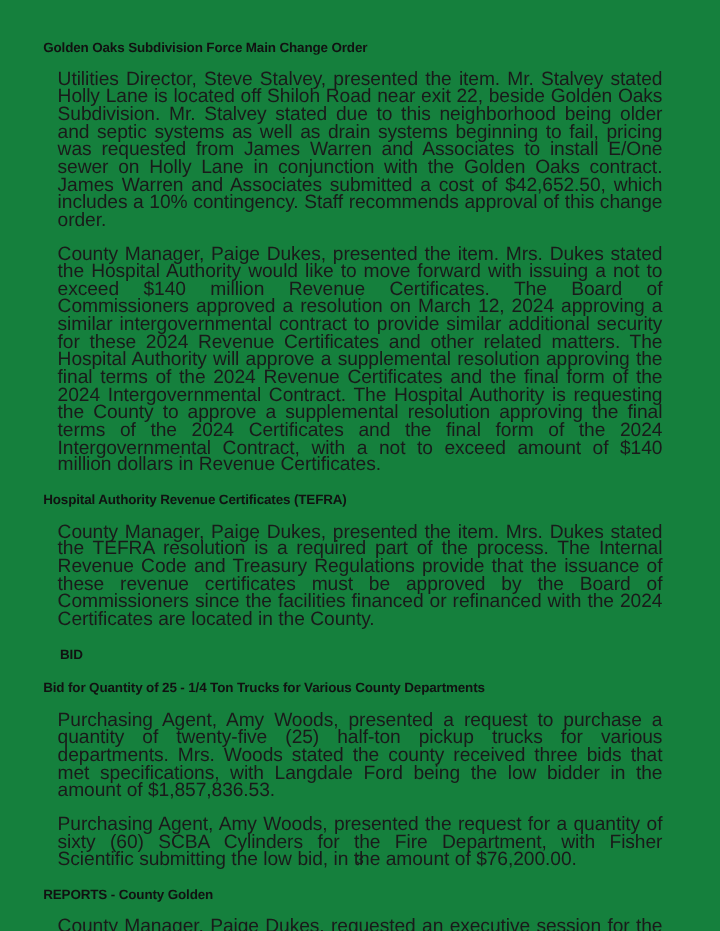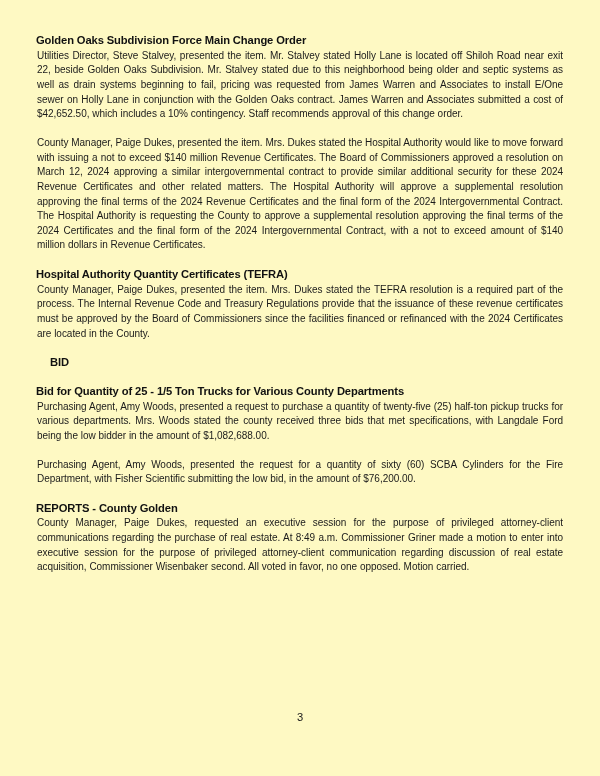--- a/index.html
+++ b/index.html
@@ -15,21 +15,21 @@
     font-family: "Liberation Sans", sans-serif;
     color: #1a1a1a;
     -webkit-font-smoothing: antialiased;
   }
   .page {
     position: absolute;
     left: 0;
     top: 0;
     width: 600px;
     height: 776px;
-    background: #fef9c3;
+    background: #15803d;
     overflow: hidden;
   }
   .content {
     position: absolute;
     left: 36px;
     top: 33px;
     width: 528px;
   }
   .section {
     margin: 0 0 14px 0;
@@ -40,23 +40,23 @@
     font-weight: bold;
     margin: 0 0 0.5px 0;
     padding: 0;
     letter-spacing: -0.01em;
     color: #111111;
   }
   h2.standalone {
     margin: 14px;
   }
   p.body-text {
-    font-size: 10px;
+    font-size: 16px;
     line-height: 14.65px;
-    margin: 1px;
+    margin: 12px;
     padding: 0;
     text-align: justify;
     text-justify: inter-word;
     color: #1a1a1a;
     letter-spacing: -0.004em;
     word-spacing: 0.012em;
     hyphens: none;
   }
   p.body-text.last-line-left {
     text-align-last: left;
@@ -83,31 +83,31 @@
     <div class="section">
       <h2 class="heading">Golden Oaks Subdivision Force Main Change Order</h2>
       <p class="body-text last-line-left">Utilities Director, Steve Stalvey, presented the item.  Mr. Stalvey stated Holly Lane is located off Shiloh Road near exit 22, beside Golden Oaks Subdivision.  Mr. Stalvey stated due to this neighborhood being older and septic systems as well as drain systems beginning to fail, pricing was requested from James Warren and Associates to install E/One sewer on Holly Lane in conjunction with the Golden Oaks contract.  James Warren and Associates submitted a cost of $42,652.50, which includes a 10% contingency.  Staff recommends approval of this change order.</p>
     </div>
 
     <div class="section">
       <p class="body-text last-line-left">County Manager, Paige Dukes, presented the item.  Mrs. Dukes stated the Hospital Authority would like to move forward with issuing a not to exceed $140 million Revenue Certificates.  The Board of Commissioners approved a resolution on March 12, 2024 approving a similar intergovernmental contract to provide similar additional security for these 2024 Revenue Certificates and other related matters. The Hospital Authority will approve a supplemental resolution approving the final terms of the 2024 Revenue Certificates and the final form of the 2024 Intergovernmental Contract.  The Hospital Authority is requesting the County to approve a supplemental resolution approving the final terms of the 2024 Certificates and the final form of the 2024 Intergovernmental Contract, with a not to exceed amount of $140 million dollars in Revenue Certificates.</p>
     </div>
 
     <div class="section">
-      <h2 class="heading">Hospital Authority Quantity Certificates (TEFRA)</h2>
+      <h2 class="heading">Hospital Authority Revenue Certificates (TEFRA)</h2>
       <p class="body-text last-line-left">County Manager, Paige Dukes, presented the item.  Mrs. Dukes stated the TEFRA resolution is a required part of the process.  The Internal Revenue Code and Treasury Regulations provide that the issuance of these revenue certificates must be approved by the Board of Commissioners since the facilities financed or refinanced with the 2024 Certificates are located in the County.</p>
     </div>
 
     <div class="section">
       <h2 class="heading standalone">BID</h2>
     </div>
 
     <div class="section">
-      <h2 class="heading">Bid for Quantity of 25 - 1/5 Ton Trucks for Various County Departments</h2>
-      <p class="body-text last-line-left">Purchasing Agent, Amy Woods, presented a request to purchase a quantity of twenty-five (25) half-ton pickup trucks for various departments.   Mrs. Woods stated the county received three bids that met specifications, with Langdale Ford being the low bidder in the amount of $1,082,688.00.</p>
+      <h2 class="heading">Bid for Quantity of 25 - 1/4 Ton Trucks for Various County Departments</h2>
+      <p class="body-text last-line-left">Purchasing Agent, Amy Woods, presented a request to purchase a quantity of twenty-five (25) half-ton pickup trucks for various departments.   Mrs. Woods stated the county received three bids that met specifications, with Langdale Ford being the low bidder in the amount of $1,857,836.53.</p>
     </div>
 
     <div class="section">
       <p class="body-text last-line-left">Purchasing Agent, Amy Woods, presented the request for a quantity of sixty (60) SCBA Cylinders for the Fire Department, with Fisher Scientific submitting the low bid, in the amount of $76,200.00.</p>
     </div>
 
     <div class="section">
       <h2 class="heading">REPORTS - County Golden</h2>
       <p class="body-text last-line-left">County Manager, Paige Dukes, requested an executive session for the purpose of privileged attorney-client communications regarding the purchase of real estate.  At 8:49 a.m. Commissioner Griner made a motion to enter into executive session for the purpose of privileged attorney-client communication regarding discussion of real estate acquisition, Commissioner Wisenbaker second.  All voted in favor, no one opposed.  Motion carried.</p>
     </div>

